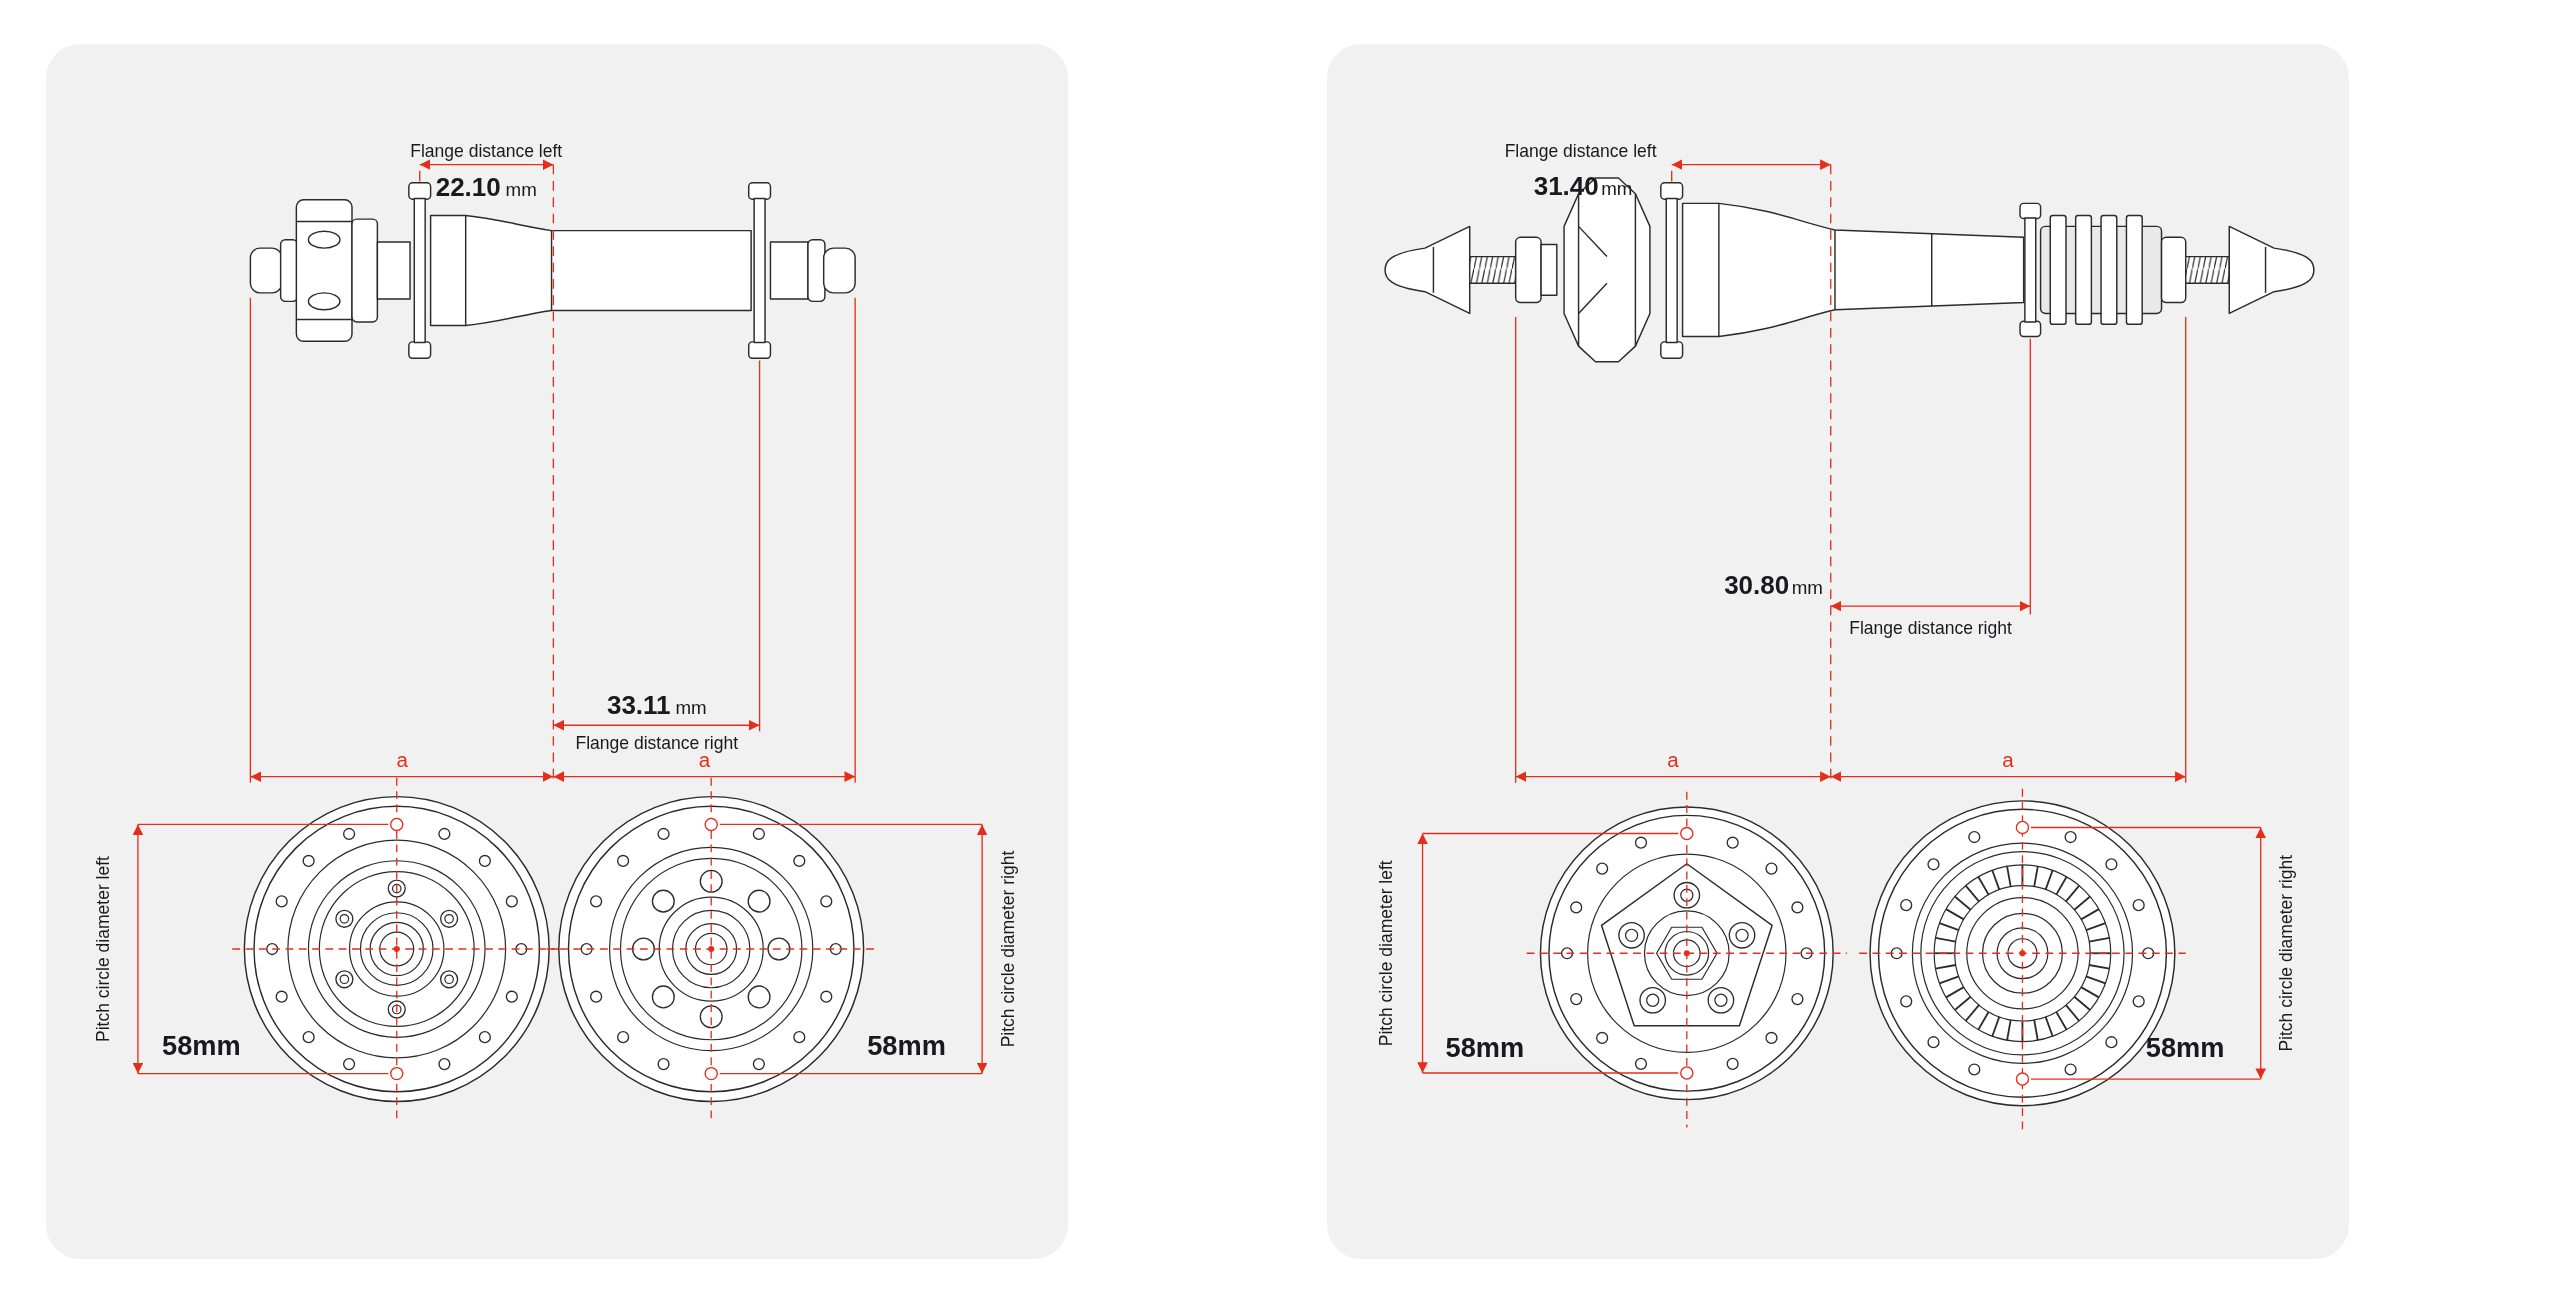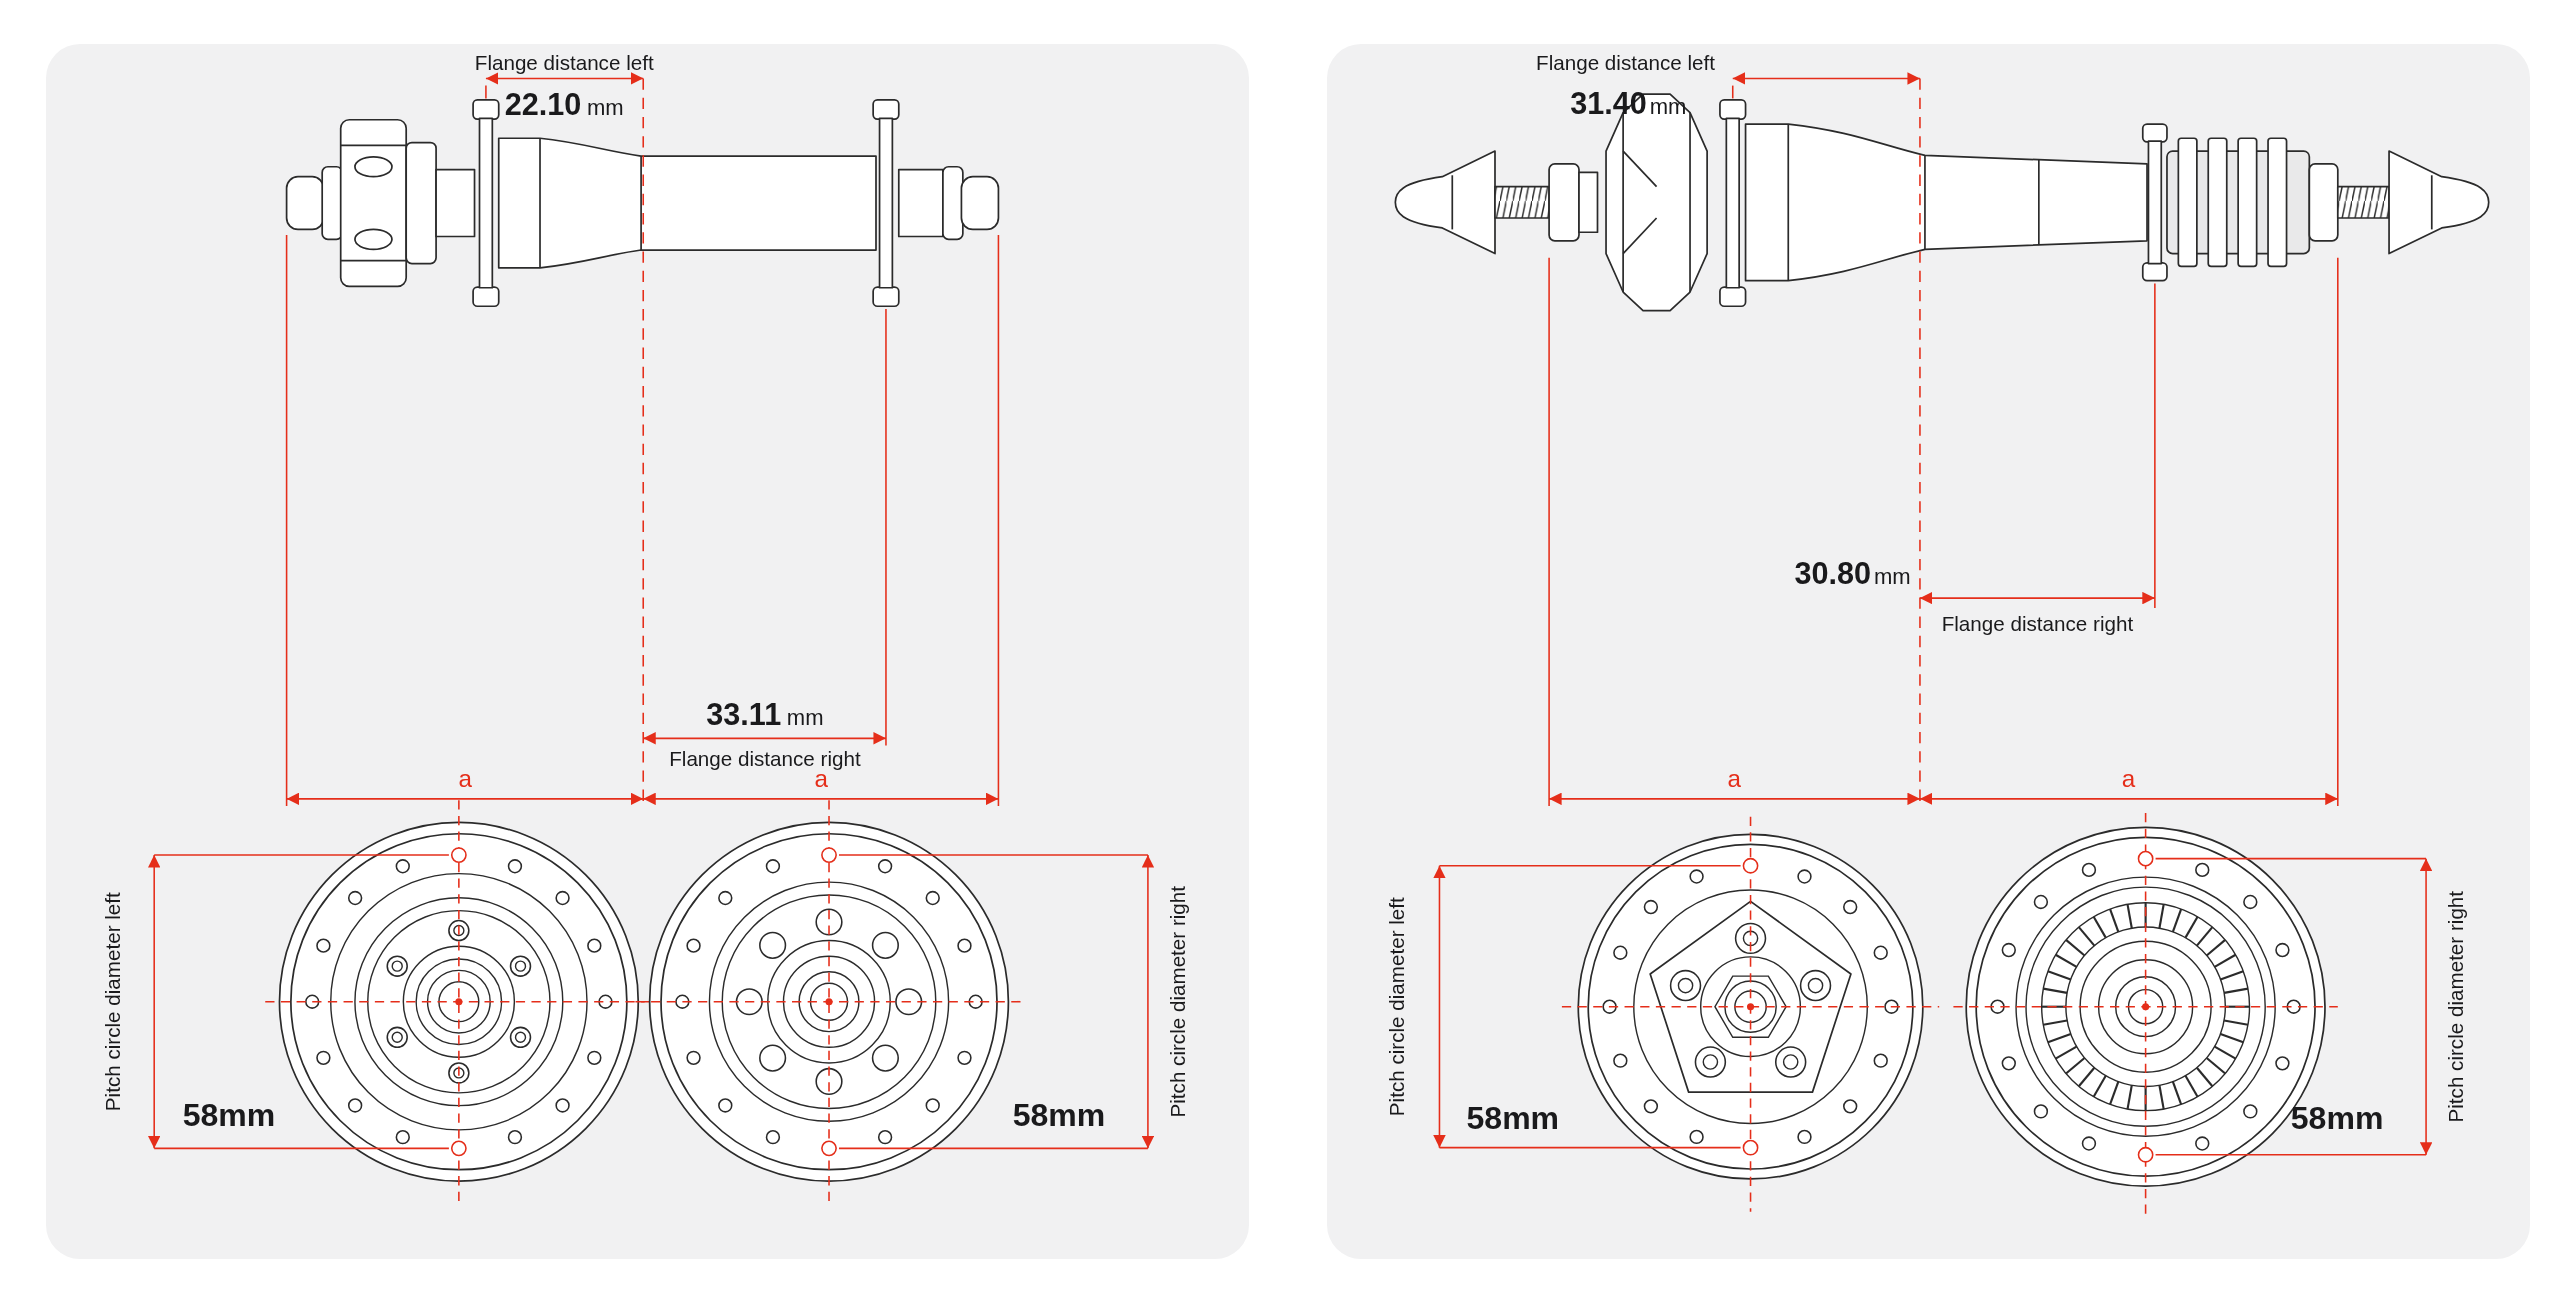--- a/index.html
+++ b/index.html
@@ -1,17 +1,17 @@
 <!DOCTYPE html>
 <html style="font-size:11.4px"><head>
 <meta charset="utf-8">
 <style>
   html,body{margin:0;padding:0;width:2576px;height:1306px;background:#ffffff;overflow:hidden;}
   body{position:relative;font-family:"Liberation Sans","DejaVu Sans",sans-serif;}
-  .panel{position:absolute;top:44px;width:1203px;height:1215px;background:#f1f1f2;border-radius:34px;}
+  .panel{position:absolute;top:44px;width:1022px;height:1215px;background:#f1f1f2;border-radius:34px;}
   .panel-left{left:46px;}
   .panel-right{left:1327px;}
   .panel svg{display:block;width:100%;height:100%;}
   text{font-family:"Liberation Sans","DejaVu Sans",sans-serif;fill:#1a1a1c;}
   .lbl{font-size:29px;font-weight:500;}
   .val{font-size:43px;font-weight:600;}
   .unit{font-size:31px;font-weight:500;}
   .big{font-size:45px;font-weight:600;}
   .a-lbl{font-size:34px;font-weight:500;fill:#e52e1a;}
   .rot{font-size:29px;font-weight:500;}

